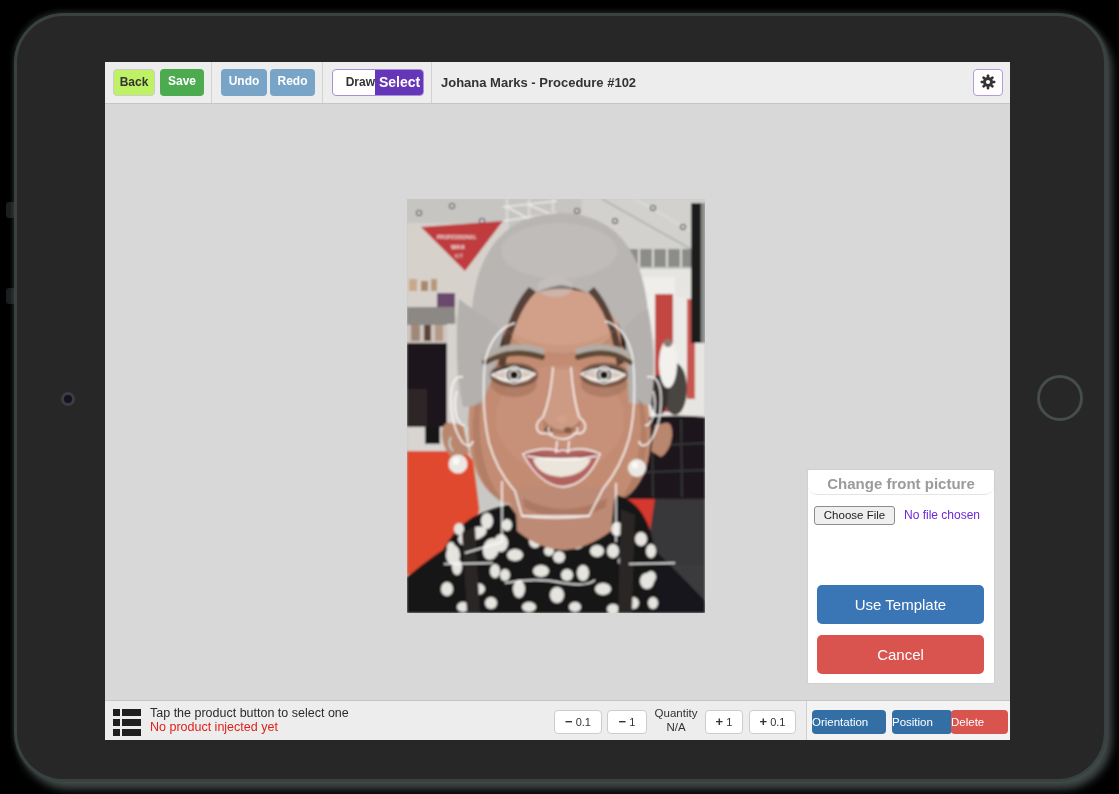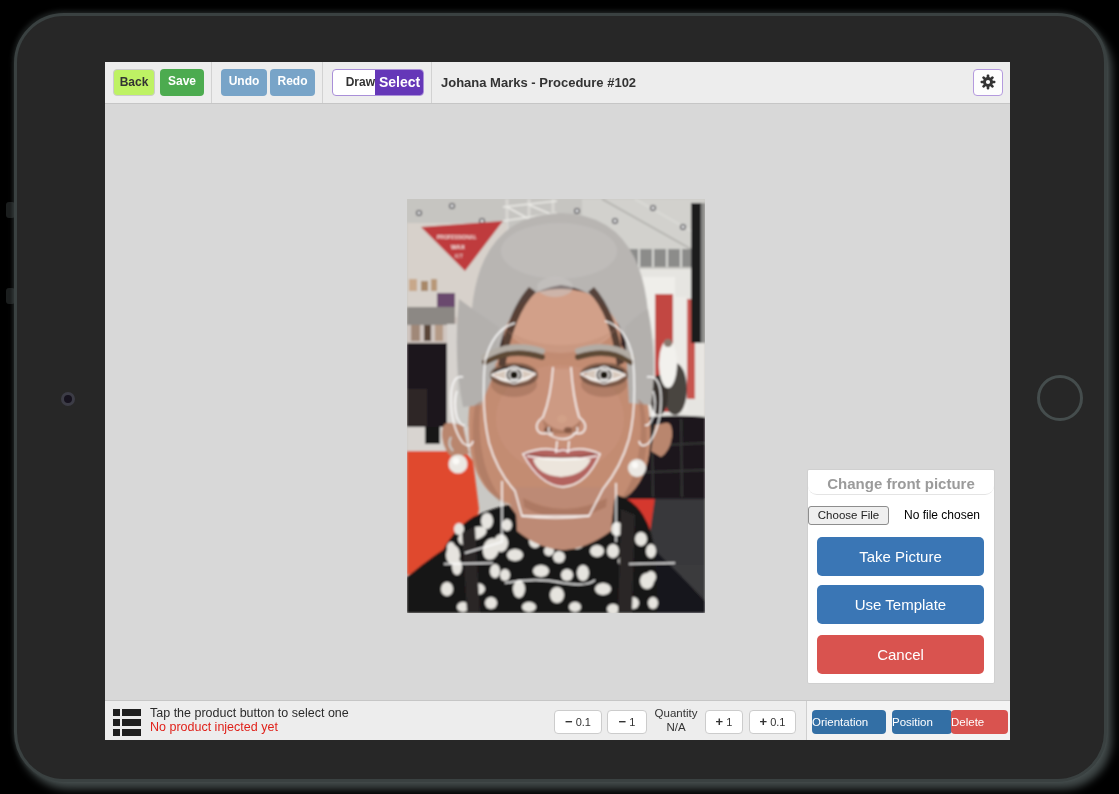--- a/index.html
+++ b/index.html
@@ -32,22 +32,22 @@
   .msg1 { position:absolute; left:45px; top:5px; font-size:12.5px; color:#2b2b2b; }
   .msg2 { position:absolute; left:45px; top:19px; font-size:12.5px; color:#e0211a; }
   .qbtn { position:absolute; top:9px; height:24px; background:#fff; border:1px solid #ccc; border-radius:4px; color:#333; font-size:11px; text-align:center; line-height:22px; }
   .qbtn b { font-size:13px; }
   .qty { position:absolute; left:548px; top:3px; width:46px; font-size:11.5px; color:#333; text-align:center; line-height:14px; padding-top:2px; }
   .bbtn { position:absolute; top:9px; height:24px; border-radius:4px; color:#fff; font-size:11.5px; text-align:left; line-height:24px; }
 
   
   .panel { position:absolute; left:702px; top:407px; width:188px; height:215px; background:#fff; border:1px solid #d0d0d0; border-radius:2px; }
   .ptitle { position:absolute; left:0; top:0; width:100%; height:25px; text-align:center; font-size:15px; font-weight:bold; color:#9b9b9b; line-height:27px; border-bottom:1px solid #e4e4e4;border-radius:9px; }
-  .choose { position:absolute; left:0; top:36px; width:81px; height:19px; background:#efefef; border:1px solid #8d8d8d; border-radius:3px; font-size:11.5px; color:#222; text-align:center; line-height:17px; }
-  .nofile { position:absolute; left:96px; top:38px; font-size:12px; color:#000000; }
+  .choose { position:absolute; left:6px; top:36px; width:81px; height:19px; background:#efefef; border:1px solid #8d8d8d; border-radius:3px; font-size:11.5px; color:#222; text-align:center; line-height:17px; }
+  .nofile { position:absolute; left:96px; top:38px; font-size:12px; color:#6d28d9; }
   .pbtn { position:absolute; left:9px; width:167px; height:39px; border-radius:5px; color:#fff; font-size:15px; text-align:center; line-height:39px; }
 </style>
 </head>
 <body>
   <div class="sidebtn" style="left:6px; top:202px; width:9px; height:16px;"></div>
   <div class="sidebtn" style="left:6px; top:288px; width:9px; height:16px;"></div>
   <div class="tablet"></div>
   <div class="cam"></div>
   <div class="home"></div>
   <div class="screen">
@@ -340,21 +340,20 @@
           <path d="M98,384 Q130,378 156,384 Q180,388 188,381"></path>
         </g>
         </g>
       </svg>
     </div>
 
     <div class="panel">
       <div class="ptitle">Change front picture</div>
       <div class="choose">Choose File</div>
       <div class="nofile">No file chosen</div>
-      <div class="pbtn" style="top:67px; background:#3a76b5;">Take Picture</div>
       <div class="pbtn" style="top:115px; background:#3a76b5;">Use Template</div>
       <div class="pbtn" style="top:165px; background:#d9534f;">Cancel</div>
     </div>
 
     <div class="botbar">
       <div class="botright"></div>
       <div class="licon">
         <div style="left:0; top:0; width:7px;"></div>
         <div style="left:9px; top:0; width:19px;"></div>
         <div style="left:0; top:10px; width:7px;"></div>

